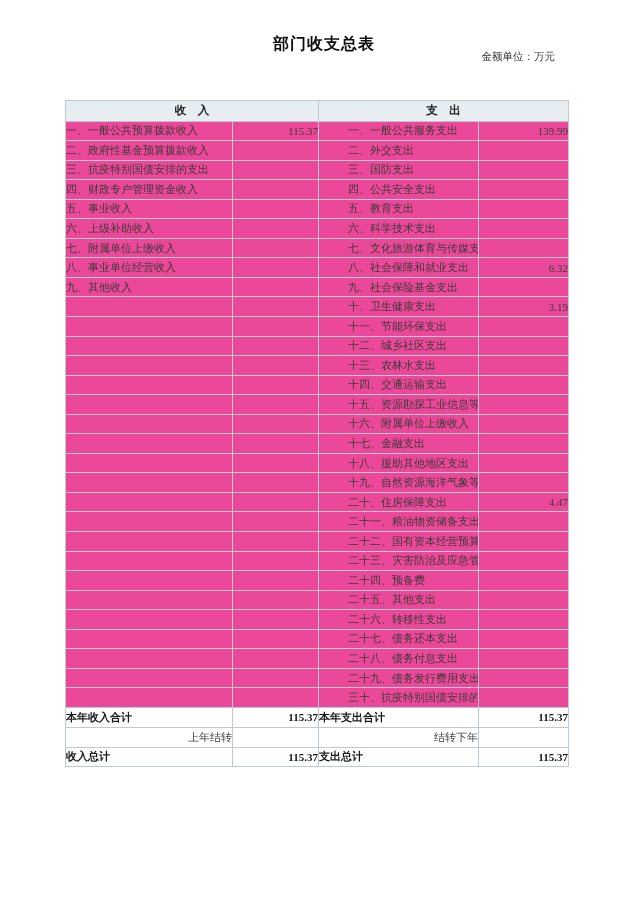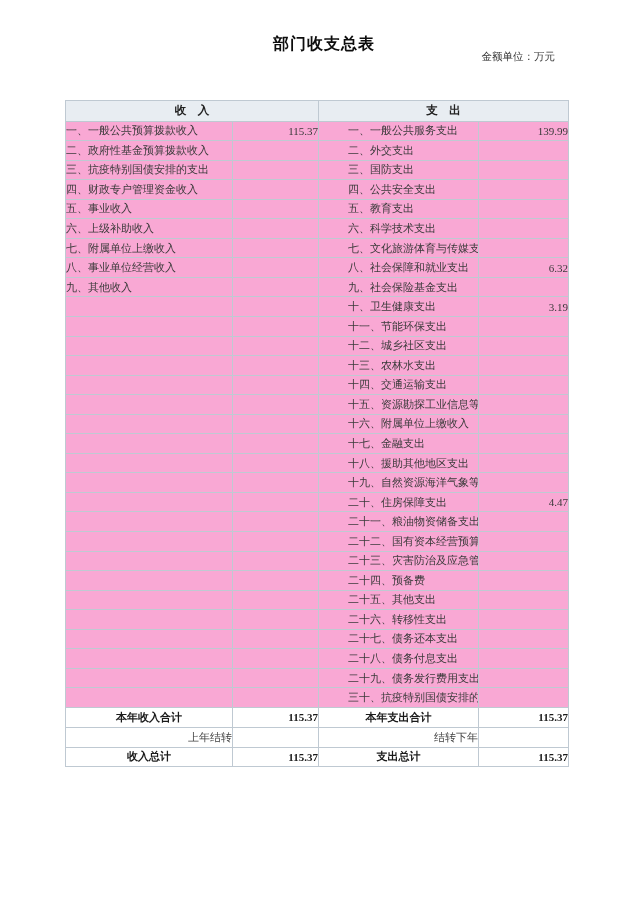--- a/index.html
+++ b/index.html
@@ -36,27 +36,27 @@
     overflow: hidden; white-space: nowrap;
     font-weight: normal;
   }
   table.budget { border: 1px solid #a9b5c0; }
   table.budget thead th {
     background: #e8edf2;
     font-weight: bold; text-align: center;
     color: #222222; font-size: 11.5px;
     height: 19.5px;
   }
-  table.budget tbody tr { height: 19.55px; background: #f9a8d4; }
+  table.budget tbody tr { height: 19.55px; background: #ec4899; }
   table.budget tfoot tr { height: 19.8px; background: #ffffff; }
   td.item  { text-align: left; padding-left: 3px; }
   td.item.indent { padding-left: 29px; }
   td.num   { text-align: right; padding-right: 4px; }
   tr.total td { font-weight: bold; color: #1a1a1a; }
-  tr.total td.label { text-align: center; padding-left: 0; }
+  tr.total td.label { padding-left: 0; }
   tr.carry td.label { text-align: right; padding-left: 3px; color: #444444; }
 </style>
 </head>
 <body>
 
 <h1 class="page-title">部门收支总表</h1>
 <div class="unit-note">金额单位：万元</div>
 
 <table class="budget">
   <colgroup>

